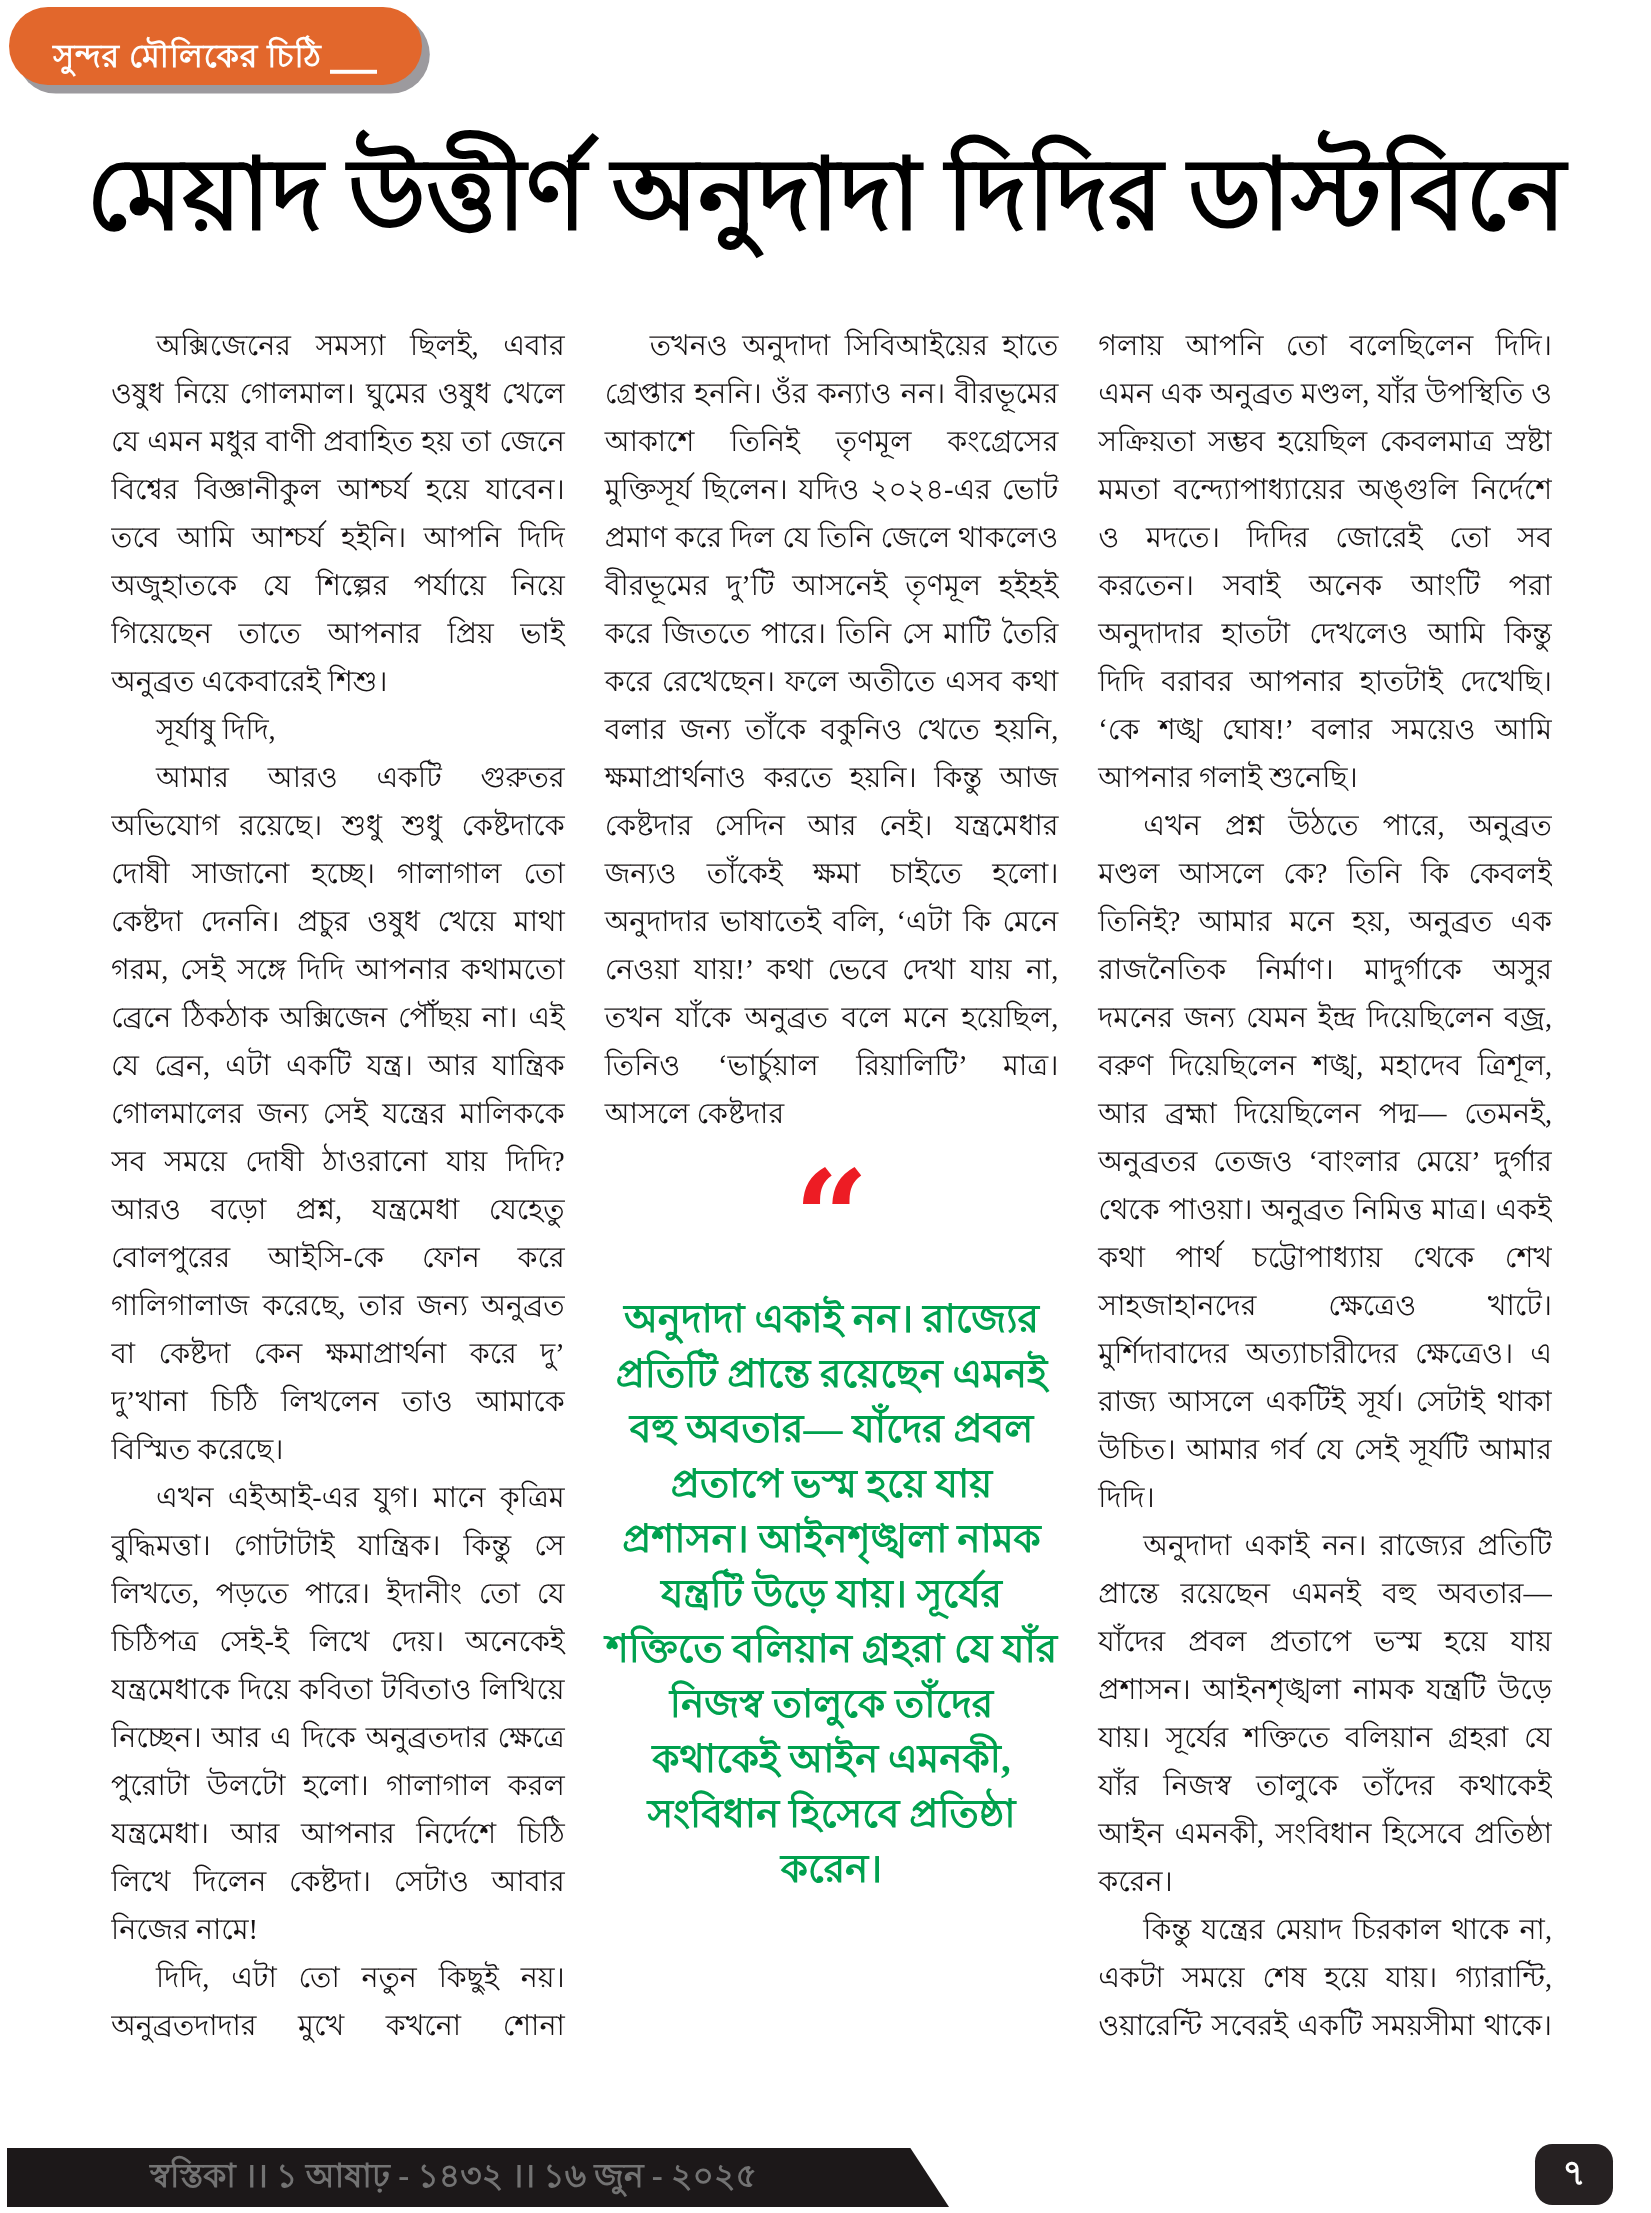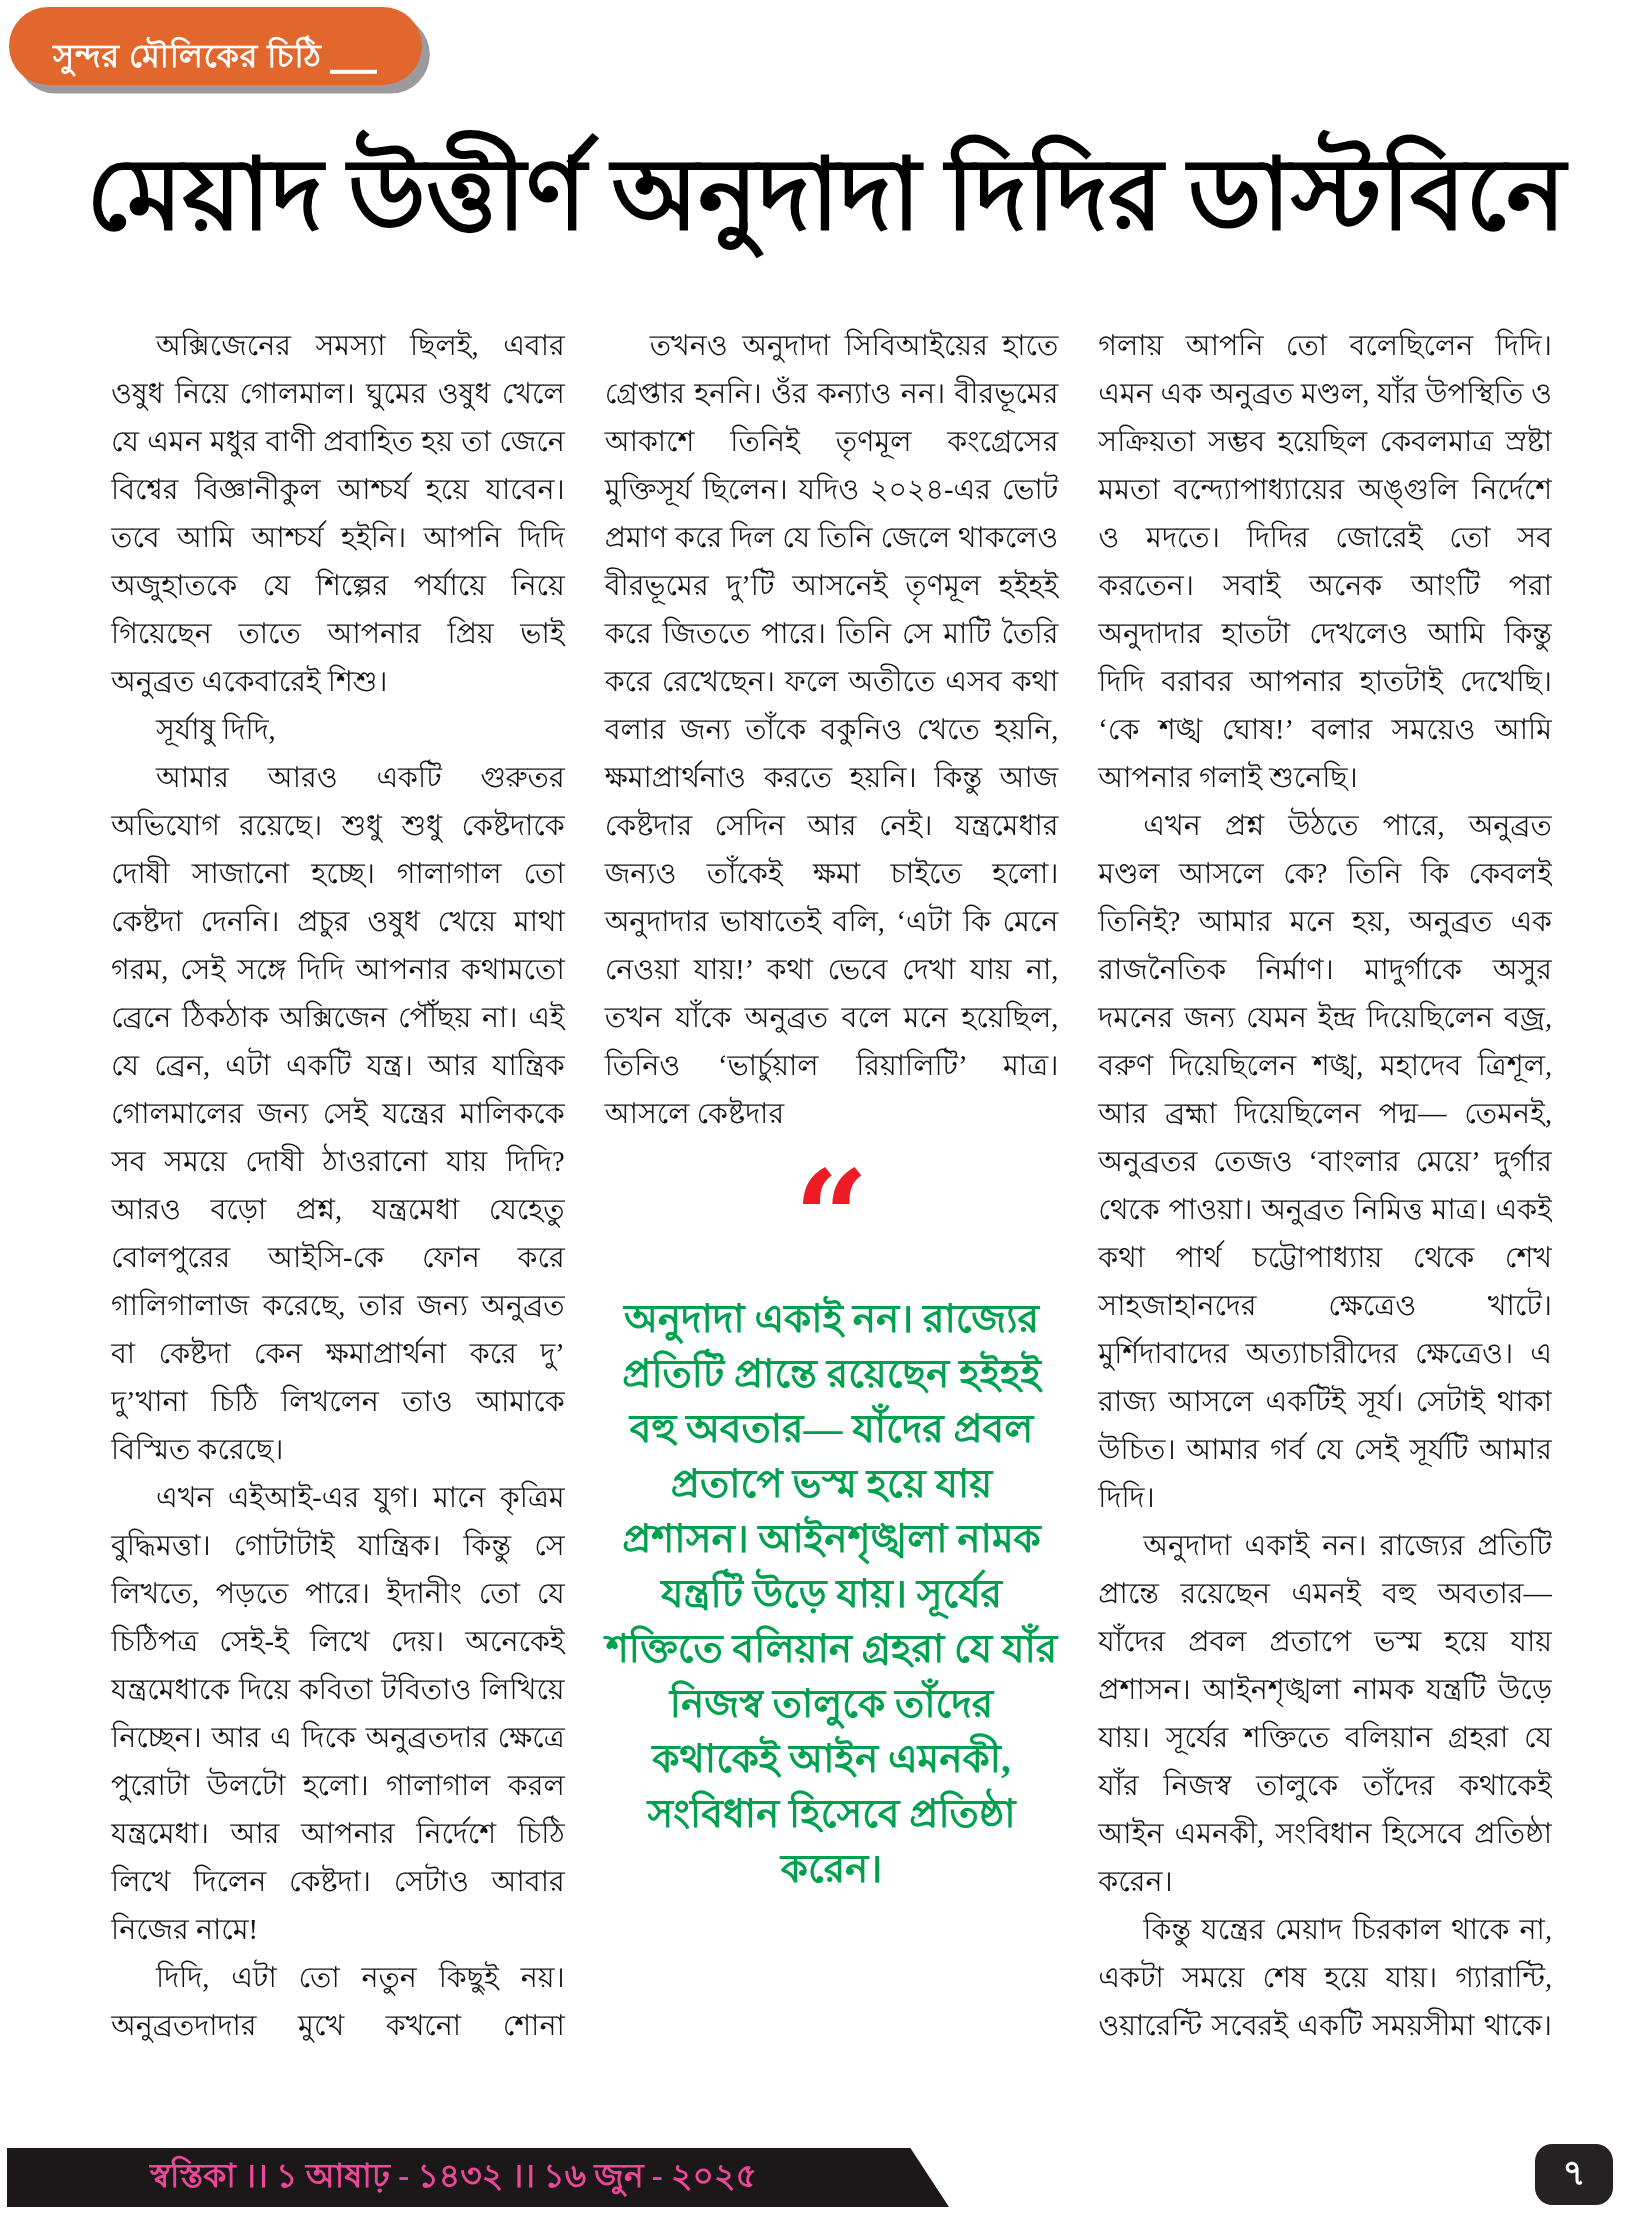--- a/index.html
+++ b/index.html
@@ -78,21 +78,21 @@
   
   .footer-bar{
     position:absolute;left:7px;bottom:7px;
     width:942px;height:59px;
     background:var(--footer-black);
     clip-path:polygon(0 0,95.9% 0,100% 100%,0 100%);
     display:flex;align-items:center;
     box-sizing:border-box;padding-left:143px;
   }
   .footer-text{
-    color:#ec4899;font-size:33px;font-weight:bold;white-space:nowrap;text-align:right;
+    color:#737373;font-size:33px;font-weight:bold;white-space:nowrap;text-align:right;
   }
   
   .page-badge{
     position:absolute;right:39px;bottom:8.6px;
     width:78px;height:61px;
     background:var(--badge-dark);
     border-radius:17.3px;
     display:flex;align-items:center;justify-content:center;
   }
   .page-badge span{color:#ffffff;font-size:36px;font-weight:bold;}
@@ -116,21 +116,21 @@
       <p>সূর্যাষু দিদি,</p>
       <p>আমার আরও একটি গুরুতর অভিযোগ রয়েছে। শুধু শুধু কেষ্টদাকে দোষী সাজানো হচ্ছে। গালাগাল তো কেষ্টদা দেননি। প্রচুর ওষুধ খেয়ে মাথা গরম, সেই সঙ্গে দিদি আপনার কথামতো ব্রেনে ঠিকঠাক অক্সিজেন পৌঁছয় না। এই যে ব্রেন, এটা একটি যন্ত্র। আর যান্ত্রিক গোলমালের জন্য সেই যন্ত্রের মালিককে সব সময়ে দোষী ঠাওরানো যায় দিদি? আরও বড়ো প্রশ্ন, যন্ত্রমেধা যেহেতু বোলপুরের আইসি-কে ফোন করে গালিগালাজ করেছে, তার জন্য অনুব্রত বা কেষ্টদা কেন ক্ষমাপ্রার্থনা করে দু’ দু’খানা চিঠি লিখলেন তাও আমাকে বিস্মিত করেছে।</p>
       <p>এখন এইআই-এর যুগ। মানে কৃত্রিম বুদ্ধিমত্তা। গোটাটাই যান্ত্রিক। কিন্তু সে লিখতে, পড়তে পারে। ইদানীং তো যে চিঠিপত্র সেই-ই লিখে দেয়। অনেকেই যন্ত্রমেধাকে দিয়ে কবিতা টবিতাও লিখিয়ে নিচ্ছেন। আর এ দিকে অনুব্রতদার ক্ষেত্রে পুরোটা উলটো হলো। গালাগাল করল যন্ত্রমেধা। আর আপনার নির্দেশে চিঠি লিখে দিলেন কেষ্টদা। সেটাও আবার নিজের নামে!</p>
       <p>দিদি, এটা তো নতুন কিছুই নয়। অনুব্রতদাদার মুখে কখনো শোনা গিয়েছিল পুলিশকে বোমা মারার কথা, বিরোধীদের নকুলদানা খাওয়ানোর কথা, গুড়-বাতাসা বিতরণের কথা। আপনি হেসেছেন। আড়ালে হাততালিও দিয়েছেন। সংবাদমাধ্যম অনু-বাণী নিয়ে ধেই ধেই করে নেচেছে। তিনিই বিভিন্ন সময়ে আপনার হয়ে মানে</p>
     </div>
 
     <div class="col">
       <p>তখনও অনুদাদা সিবিআইয়ের হাতে গ্রেপ্তার হননি। ওঁর কন্যাও নন। বীরভূমের আকাশে তিনিই তৃণমূল কংগ্রেসের মুক্তিসূর্য ছিলেন। যদিও ২০২৪-এর ভোট প্রমাণ করে দিল যে তিনি জেলে থাকলেও বীরভূমের দু’টি আসনেই তৃণমূল হইহই করে জিততে পারে। তিনি সে মাটি তৈরি করে রেখেছেন। ফলে অতীতে এসব কথা বলার জন্য তাঁকে বকুনিও খেতে হয়নি, ক্ষমাপ্রার্থনাও করতে হয়নি। কিন্তু আজ কেষ্টদার সেদিন আর নেই। যন্ত্রমেধার জন্যও তাঁকেই ক্ষমা চাইতে হলো। অনুদাদার ভাষাতেই বলি, ‘এটা কি মেনে নেওয়া যায়!’ কথা ভেবে দেখা যায় না, তখন যাঁকে অনুব্রত বলে মনে হয়েছিল, তিনিও ‘ভার্চুয়াল রিয়ালিটি’ মাত্র। আসলে কেষ্টদার</p>
       <div class="pull-quote">
         <span class="quote-mark open">“</span>
-        <span class="quote-text">অনুদাদা একাই নন। রাজ্যের প্রতিটি প্রান্তে রয়েছেন হইহই বহু অবতার— যাঁদের প্রবল প্রতাপে ভস্ম হয়ে যায় প্রশাসন। আইনশৃঙ্খলা নামক যন্ত্রটি উড়ে যায়। সূর্যের শক্তিতে বলিয়ান গ্রহরা যে যাঁর নিজস্ব তালুকে তাঁদের কথাকেই আইন এমনকী, সংবিধান হিসেবে প্রতিষ্ঠা করেন।</span>
+        <span class="quote-text">অনুদাদা একাই নন। রাজ্যের প্রতিটি প্রান্তে রয়েছেন এমনই বহু অবতার— যাঁদের প্রবল প্রতাপে ভস্ম হয়ে যায় প্রশাসন। আইনশৃঙ্খলা নামক যন্ত্রটি উড়ে যায়। সূর্যের শক্তিতে বলিয়ান গ্রহরা যে যাঁর নিজস্ব তালুকে তাঁদের কথাকেই আইন এমনকী, সংবিধান হিসেবে প্রতিষ্ঠা করেন।</span>
 
       </div>
     </div>
 
     <div class="col">
       <p class="no-indent">গলায় আপনি তো বলেছিলেন দিদি। এমন এক অনুব্রত মণ্ডল, যাঁর উপস্থিতি ও সক্রিয়তা সম্ভব হয়েছিল কেবলমাত্র স্রষ্টা মমতা বন্দ্যোপাধ্যায়ের অঙ্গুলি নির্দেশে ও মদতে। দিদির জোরেই তো সব করতেন। সবাই অনেক আংটি পরা অনুদাদার হাতটা দেখলেও আমি কিন্তু দিদি বরাবর আপনার হাতটাই দেখেছি। ‘কে শঙ্খ ঘোষ!’ বলার সময়েও আমি আপনার গলাই শুনেছি।</p>
       <p>এখন প্রশ্ন উঠতে পারে, অনুব্রত মণ্ডল আসলে কে? তিনি কি কেবলই তিনিই? আমার মনে হয়, অনুব্রত এক রাজনৈতিক নির্মাণ। মাদুর্গাকে অসুর দমনের জন্য যেমন ইন্দ্র দিয়েছিলেন বজ্র, বরুণ দিয়েছিলেন শঙ্খ, মহাদেব ত্রিশূল, আর ব্রহ্মা দিয়েছিলেন পদ্ম— তেমনই, অনুব্রতর তেজও ‘বাংলার মেয়ে’ দুর্গার থেকে পাওয়া। অনুব্রত নিমিত্ত মাত্র। একই কথা পার্থ চট্টোপাধ্যায় থেকে শেখ সাহজাহানদের ক্ষেত্রেও খাটে। মুর্শিদাবাদের অত্যাচারীদের ক্ষেত্রেও। এ রাজ্য আসলে একটিই সূর্য। সেটাই থাকা উচিত। আমার গর্ব যে সেই সূর্যটি আমার দিদি।</p>
       <p>অনুদাদা একাই নন। রাজ্যের প্রতিটি প্রান্তে রয়েছেন এমনই বহু অবতার—যাঁদের প্রবল প্রতাপে ভস্ম হয়ে যায় প্রশাসন। আইনশৃঙ্খলা নামক যন্ত্রটি উড়ে যায়। সূর্যের শক্তিতে বলিয়ান গ্রহরা যে যাঁর নিজস্ব তালুকে তাঁদের কথাকেই আইন এমনকী, সংবিধান হিসেবে প্রতিষ্ঠা করেন।</p>
       <p>কিন্তু যন্ত্রের মেয়াদ চিরকাল থাকে না, একটা সময়ে শেষ হয়ে যায়। গ্যারান্টি, ওয়ারেন্টি সবেরই একটি সময়সীমা থাকে। আর যন্ত্র খারাপ হয়ে গেলে শক্তিপ্রদানকারী অন্য যন্ত্র বেছে নেয়। এটাই অনুদাদার কাল হলো! মেয়াদ উত্তীর্ণ অনুব্রতর ঠাঁই এখন আবর্জনার স্তূপে।</p>
 

